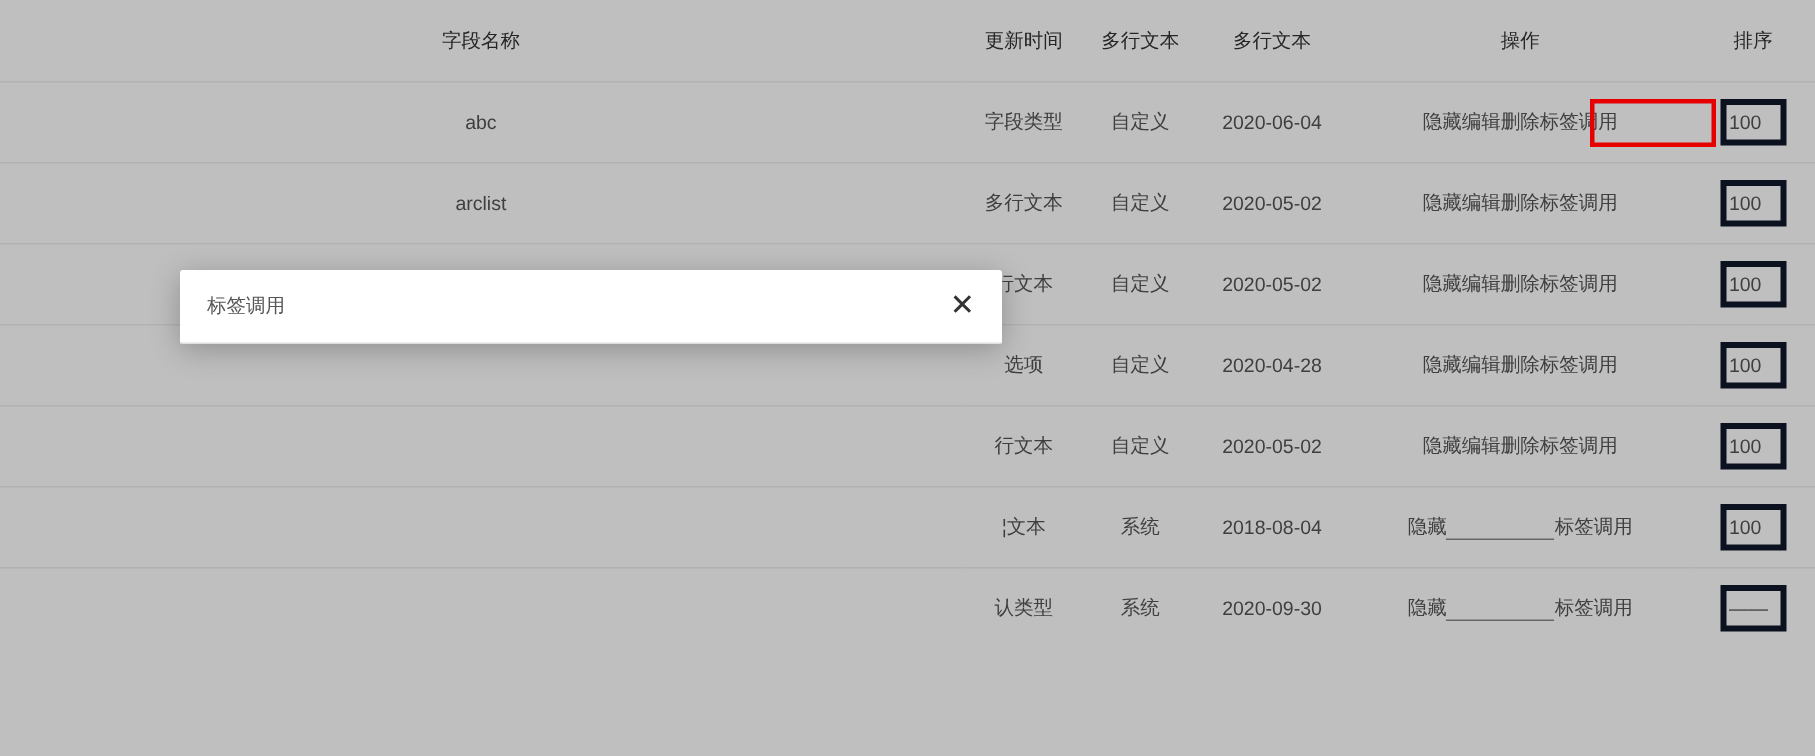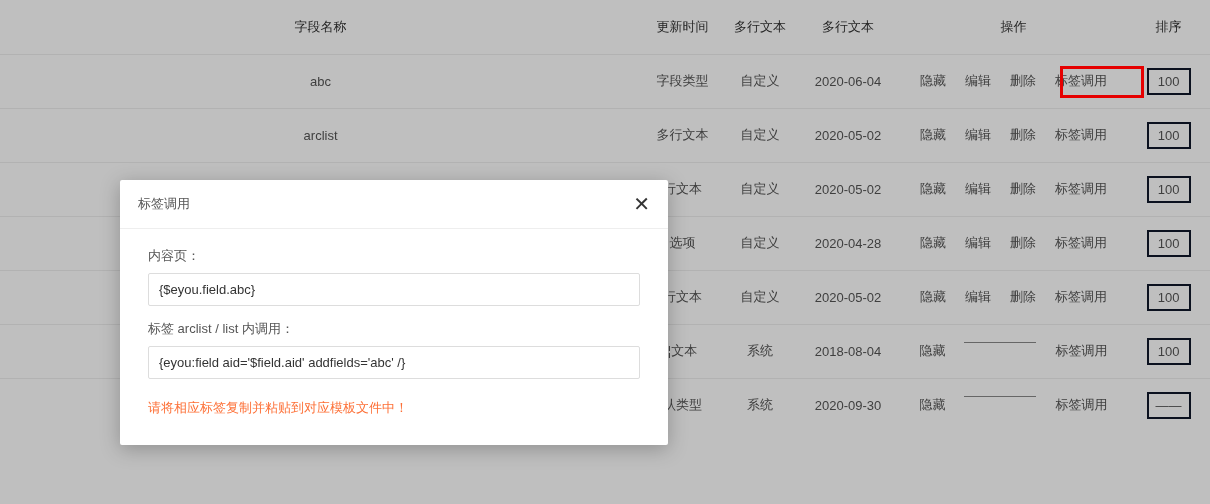--- a/index.html
+++ b/index.html
@@ -37,35 +37,35 @@
       height: 54px;
       border-top: 1px solid #eee;
       color: #555;
     }
     .col-name { width: 620px; }
     .col-type { width: 80px; }
     .col-cat  { width: 70px; }
     .col-time { width: 100px; }
     .col-ops  { width: 220px; }
     .col-sort { width: 80px; }
-    .ops-group { display: flex; justify-content: center; gap: 19px; align-items: flex-start; }
+    .ops-group { display: flex; justify-content: center; gap: 0; align-items: flex-end; }
     .op-link { color: #555; cursor: pointer; white-space: nowrap; }
     .op-line {
       display: inline-block;
       width: 72px;
       height: 0;
       border-top: 1px solid #888;
     }
     .sort-val {
       display: inline-block;
       min-width: 44px;
       padding: 4px 2px;
       background: #fff;
-      border: 2px solid #0f172a;
-      text-align: center;
+      border: 4px solid #0f172a;
+      text-align: left;
     }
     
     .highlight-box {
       position: absolute;
       border: 3px solid #e60000;
       z-index: 6;
       pointer-events: none;
     }
     
     .modal {
@@ -243,20 +243,13 @@
 
 <div class="overlay"></div>
 
 <div class="highlight-box" style="top:66px;left:1060px;width:84px;height:32px;"></div>
 
 <div class="modal">
   <div class="modal-header">
     <span class="modal-title">标签调用</span>
     <button class="close-btn">✕</button>
   </div>
-  <div class="modal-body">
-    <div class="form-label">内容页：</div>
-    <input class="form-input" readonly="" value="{$eyou.field.abc}" style="">
-    <div class="form-label">标签 arclist / list 内调用：</div>
-    <input class="form-input" readonly="" value="{eyou:field aid='$field.aid' addfields='abc' /}" style="">
-    <div class="hint">请将相应标签复制并粘贴到对应模板文件中！</div>
-  </div>
 </div>
 
 </body></html>

